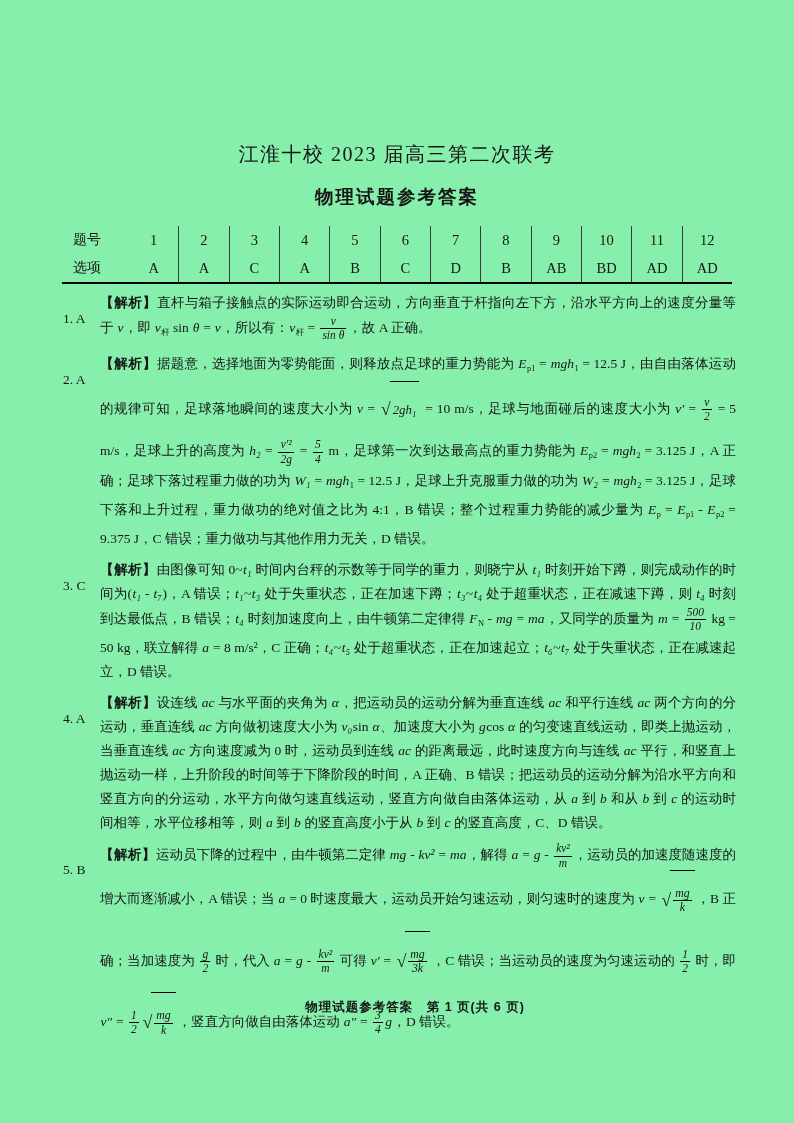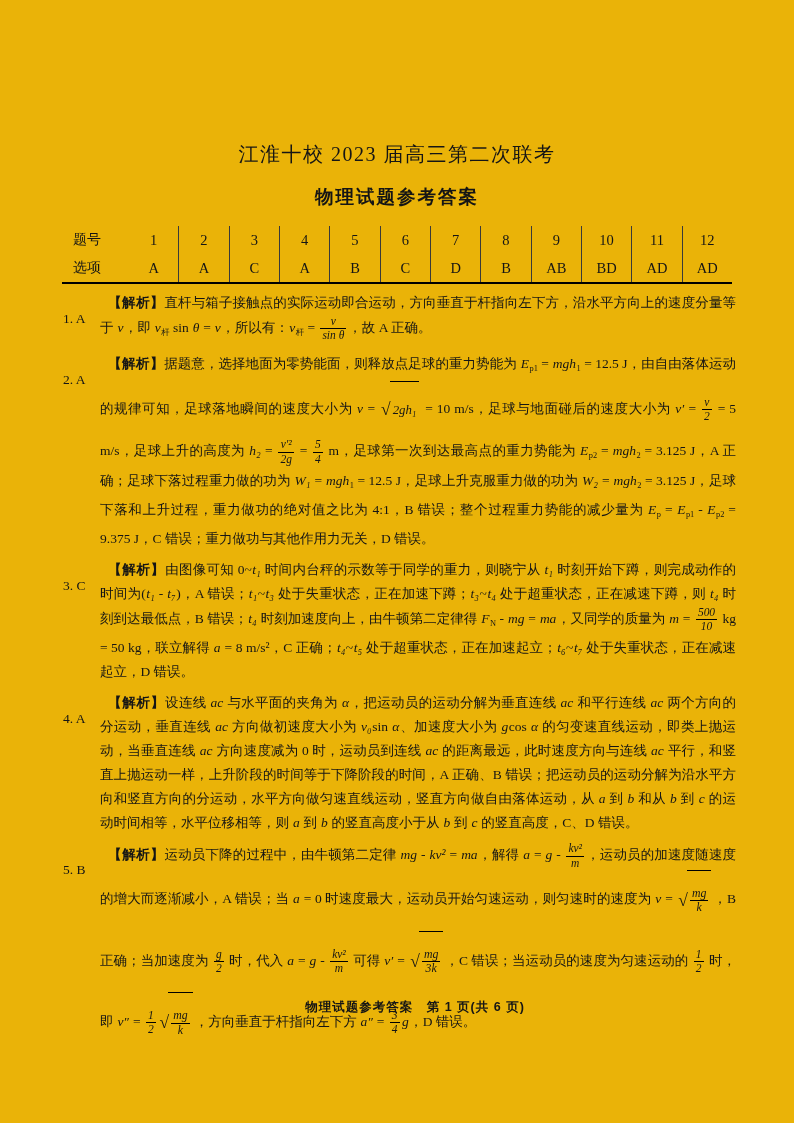--- a/index.html
+++ b/index.html
@@ -1,17 +1,17 @@
 <!DOCTYPE html>
 <html><head>
 <meta charset="utf-8">
 <style>
   html,body{margin:0;padding:0;background:#fff;}
   .sheet{
-    position:relative;width:794px;height:1123px;margin:0 auto;background:#eab308;color:#151515;
+    position:relative;width:794px;height:1123px;margin:0 auto;background:#86efac;color:#151515;
     font-family:"Liberation Serif","DejaVu Serif",serif;overflow:hidden;
   }
   .title{
     position:absolute;top:141px;left:0;right:0;text-align:center;
     font-size:20px;letter-spacing:1.5px;white-space:nowrap;
   }
   .subtitle{
     position:absolute;top:184px;left:0;right:0;text-align:center;
     font-size:18.5px;font-weight:bold;letter-spacing:2px;
     font-family:"Liberation Sans","DejaVu Sans",sans-serif;
@@ -28,21 +28,21 @@
     position:absolute;top:291px;left:62px;right:58px;
     font-size:13.5px;line-height:24px;text-align:justify;
   }
   .sec-head{
     font-weight:bold;font-size:15px;margin:0 0 7px -2px;
     font-family:"Liberation Sans","DejaVu Sans",sans-serif;letter-spacing:0.5px;
   }
   .item{position:relative;padding-left:38px;margin-bottom:7px;}
   .item-num{position:absolute;left:1px;top:16px;font-family:Liberation Serif, serif;}
   .item-body{margin:0;display:inline;}
-  .tag{font-weight:bold;letter-spacing:0.5px;margin-left:8px;}
+  .tag{font-weight:bold;letter-spacing:0.5px;}
   
   .mi{font-style:italic;padding:0 0.5px;}
   .rt{}
   .msubw{white-space:nowrap;}
   .msub{font-size:0.62em;vertical-align:-0.4em;font-style:normal;}
   .frac{
     display:inline-block;text-align:center;vertical-align:middle;
     font-size:0.85em;line-height:1.15;margin:0 2px;font-style:italic;
   }
   .fn{display:block;border-bottom:1px solid #000;padding:0 2px;}
@@ -128,19 +128,19 @@
       <span class="item-num">5. B</span>
       <p class="item-body"><span class="tag">【解析】</span><span><span class="rt">运动员下降的过程中，由牛顿第二定律 </span><span class="mi">mg</span><span class="rt"> - </span><span class="mi">kv²</span><span class="rt"> = </span><span class="mi">ma</span><span class="rt">，解得 </span><span class="mi">a</span><span class="rt"> = </span><span class="mi">g</span><span class="rt"> - </span><span class="frac"><span class="fn">kv²</span><span class="fd">m</span></span><span class="rt">，运动员的加速度随速度的增大而逐渐减小，A 错误；当 </span><span class="mi">a</span><span class="rt"> = 0 时速度最大，运动员开始匀速运动，则匀速时的速度为 </span><span class="mi">v</span><span class="rt"> = </span><span class="sqrt">
               <span class="rad">√</span>
               <span class="sqb"><span class="frac"><span class="fn">mg</span><span class="fd">k</span></span></span>
             </span><span class="rt">，B 正确；当加速度为 </span><span class="frac"><span class="fn">g</span><span class="fd">2</span></span><span class="rt"> 时，代入 </span><span class="mi">a</span><span class="rt"> = </span><span class="mi">g</span><span class="rt"> - </span><span class="frac"><span class="fn">kv²</span><span class="fd">m</span></span><span class="rt"> 可得 </span><span class="mi">v′</span><span class="rt"> = </span><span class="sqrt">
               <span class="rad">√</span>
               <span class="sqb"><span class="frac"><span class="fn">mg</span><span class="fd">3k</span></span></span>
             </span><span class="rt">，C 错误；当运动员的速度为匀速运动的 </span><span class="frac"><span class="fn">1</span><span class="fd">2</span></span><span class="rt"> 时，即 </span><span class="mi">v″</span><span class="rt"> = </span><span class="frac"><span class="fn">1</span><span class="fd">2</span></span><span class="sqrt">
               <span class="rad">√</span>
               <span class="sqb"><span class="frac"><span class="fn">mg</span><span class="fd">k</span></span></span>
-            </span><span class="rt">，方向垂直于杆指向左下方 </span><span class="mi">a″</span><span class="rt"> = </span><span class="frac"><span class="fn">3</span><span class="fd">4</span></span><span class="mi">g</span><span class="rt">，D 错误。</span></span></p>
+            </span><span class="rt">，竖直方向做自由落体运动 </span><span class="mi">a″</span><span class="rt"> = </span><span class="frac"><span class="fn">3</span><span class="fd">4</span></span><span class="mi">g</span><span class="rt">，D 错误。</span></span></p>
     </div>
   </div>
 
   <div class="footer">物理试题参考答案　第 1 页(共 6 页)</div>
 
 </div>
 
 </body></html>

